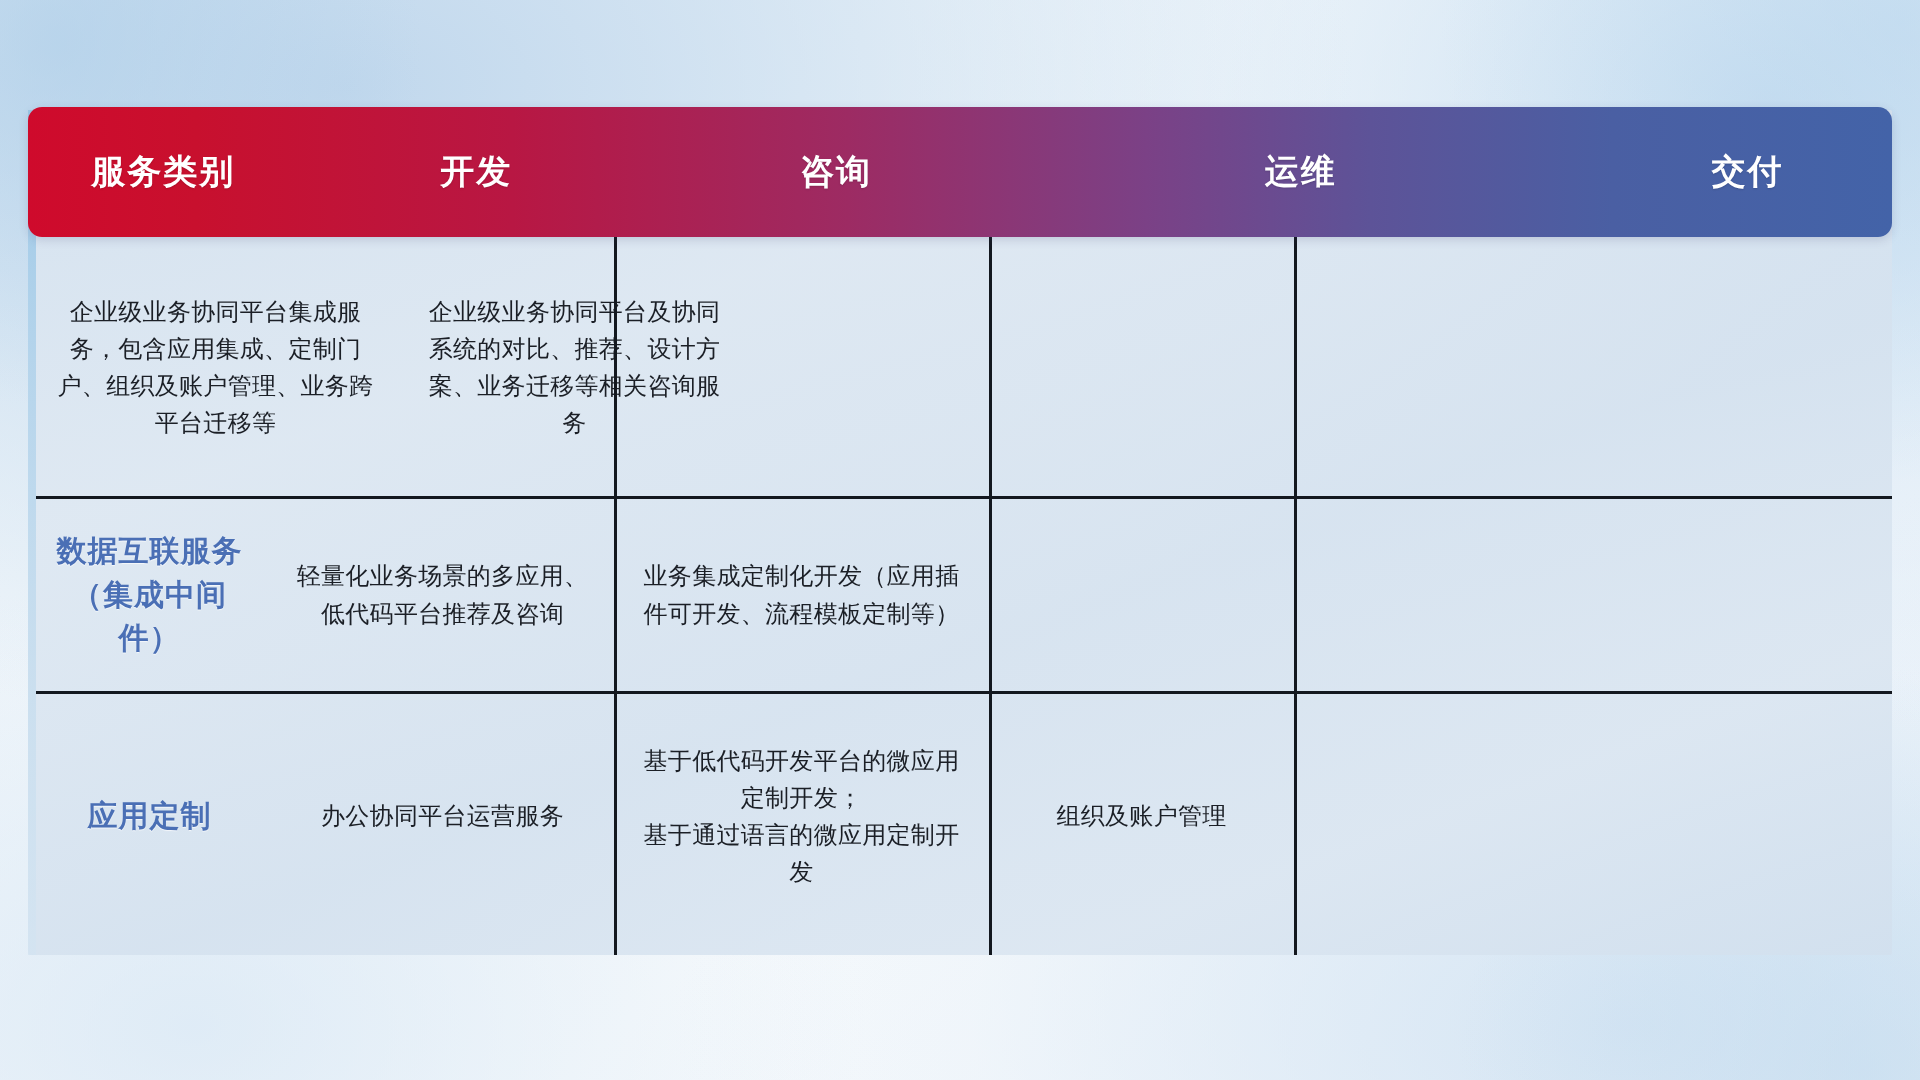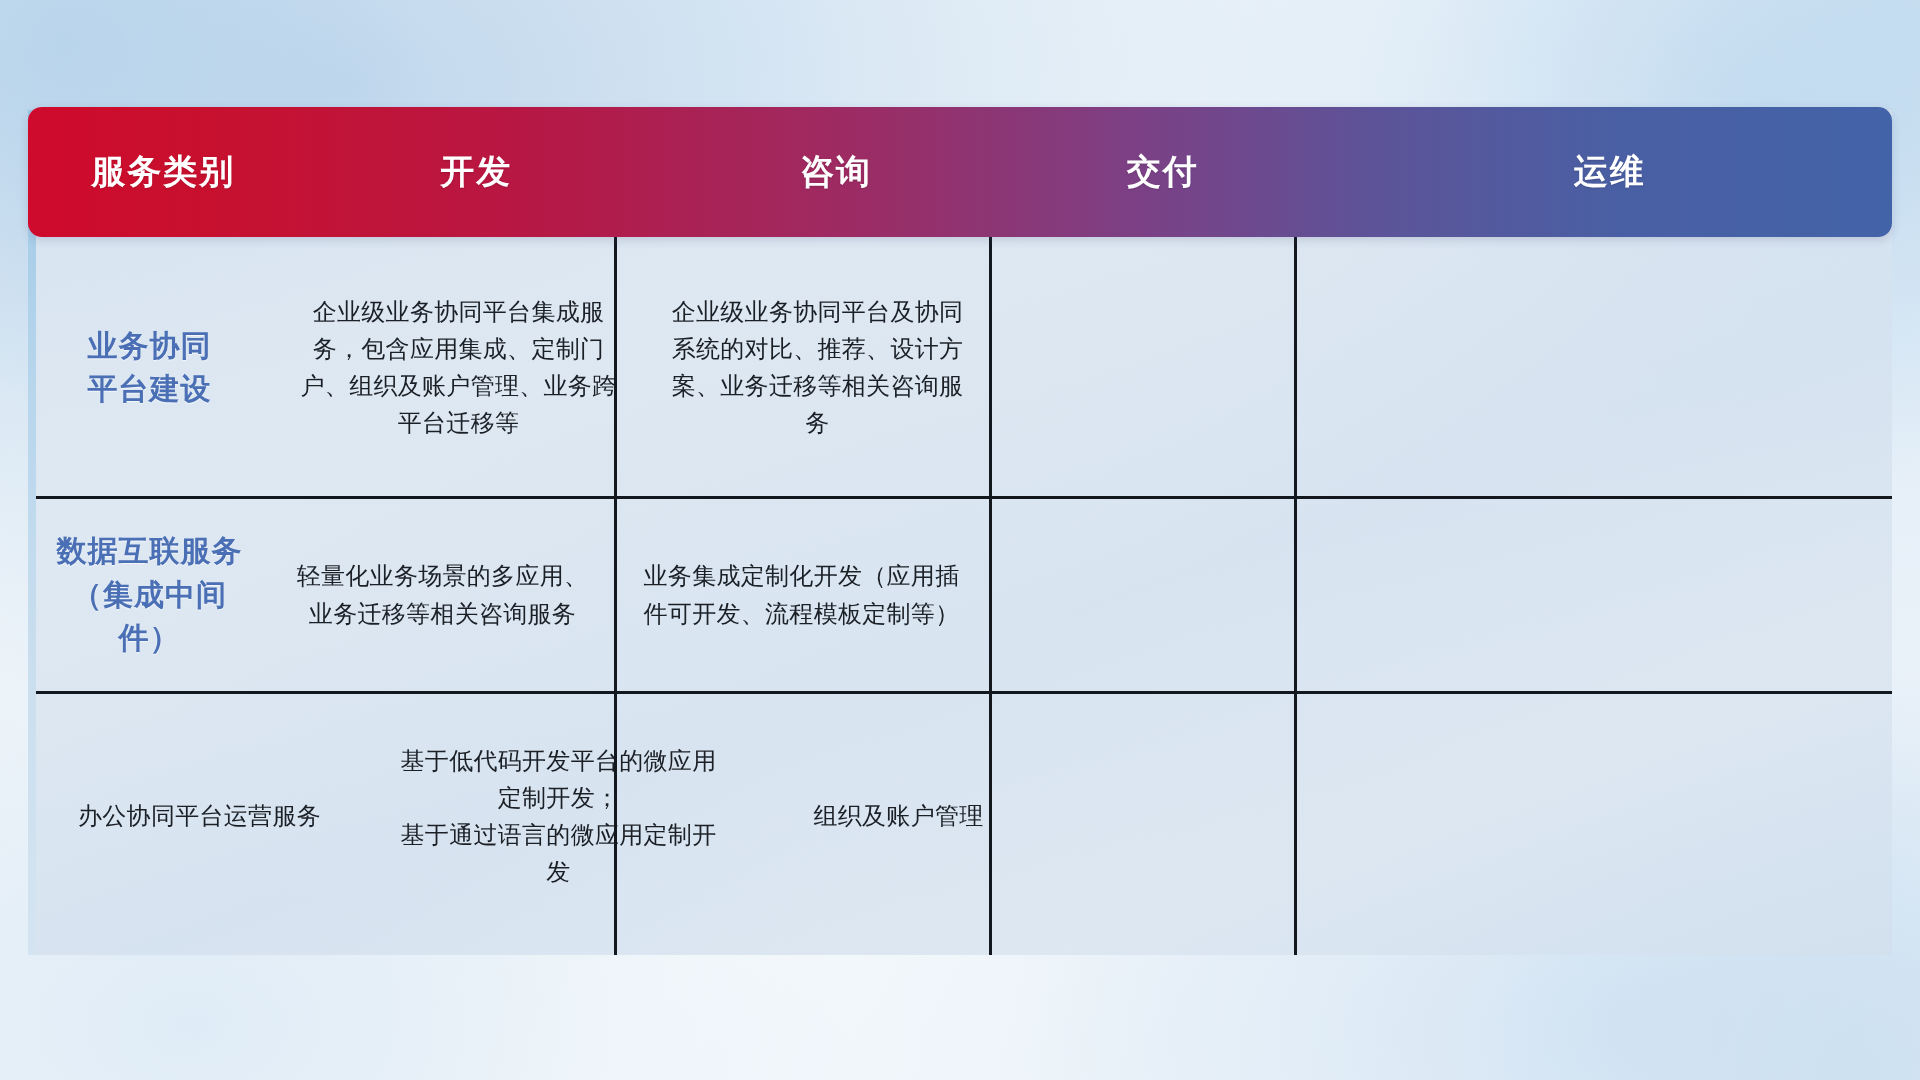--- a/index.html
+++ b/index.html
@@ -186,70 +186,69 @@
 
 <div class="table-wrap">
   <div class="table-card">
 
     <div class="left-edge"></div>
 
     <div class="head-row">
       <div class="cell head-cell c-cat">服务类别</div>
       <div class="cell head-cell c-dev">开发</div>
       <div class="cell head-cell c-con">咨询</div>
+      <div class="cell head-cell c-ops">运维</div>
       <div class="cell head-cell c-del">交付</div>
-      <div class="cell head-cell c-ops">运维</div>
     </div>
 
     <div class="body-grid">
 
       <div class="col-sep v1"></div>
       <div class="col-sep v2"></div>
       <div class="col-sep v3"></div>
 
       <div class="row-sep s1"></div>
       <div class="row-sep s2"></div>
 
       <div class="data-row r1">
-        <div class="cell c-cat">
-          <div class="cat-label">
-            <span>业务协同</span><br>
-            <span>平台建设</span>
-          </div>
-        </div>
         <div class="cell c-dev">
           <div class="cell-text">企业级业务协同平台集成服务，包含应用集成、定制门户、组织及账户管理、业务跨平台迁移等</div>
         </div>
         <div class="cell c-con">
           <div class="cell-text">企业级业务协同平台及协同系统的对比、推荐、设计方案、业务迁移等相关咨询服务</div>
         </div>
       </div>
 
       <div class="data-row r2">
         <div class="cell c-cat">
           <div class="cat-label">
             <span>数据互联服务</span><br>
             <span>（集成中间件）</span>
           </div>
         </div>
         <div class="cell c-con">
-          <div class="cell-text">轻量化业务场景的多应用、业务迁移等相关咨询服务</div>
+          <div class="cell-text">轻量化业务场景的多应用、低代码平台推荐及咨询</div>
         </div>
         <div class="cell c-dev">
           <div class="cell-text">业务集成定制化开发（应用插件可开发、流程模板定制等）</div>
         </div>
         <div class="cell c-del empty">
           <div class="cell-text"></div>
         </div>
         <div class="cell c-ops empty">
           <div class="cell-text"></div>
         </div>
       </div>
 
       <div class="data-row r3">
+        <div class="cell c-cat">
+          <div class="cat-label">
+            <span>应用定制</span>
+          </div>
+        </div>
         <div class="cell c-con">
           <div class="cell-text">办公协同平台运营服务</div>
         </div>
         <div class="cell c-dev">
           <div class="cell-text">基于低代码开发平台的微应用定制开发；<br>基于通过语言的微应用定制开发</div>
         </div>
         <div class="cell c-del">
           <div class="cell-text">组织及账户管理</div>
         </div>
         <div class="cell c-ops empty">

